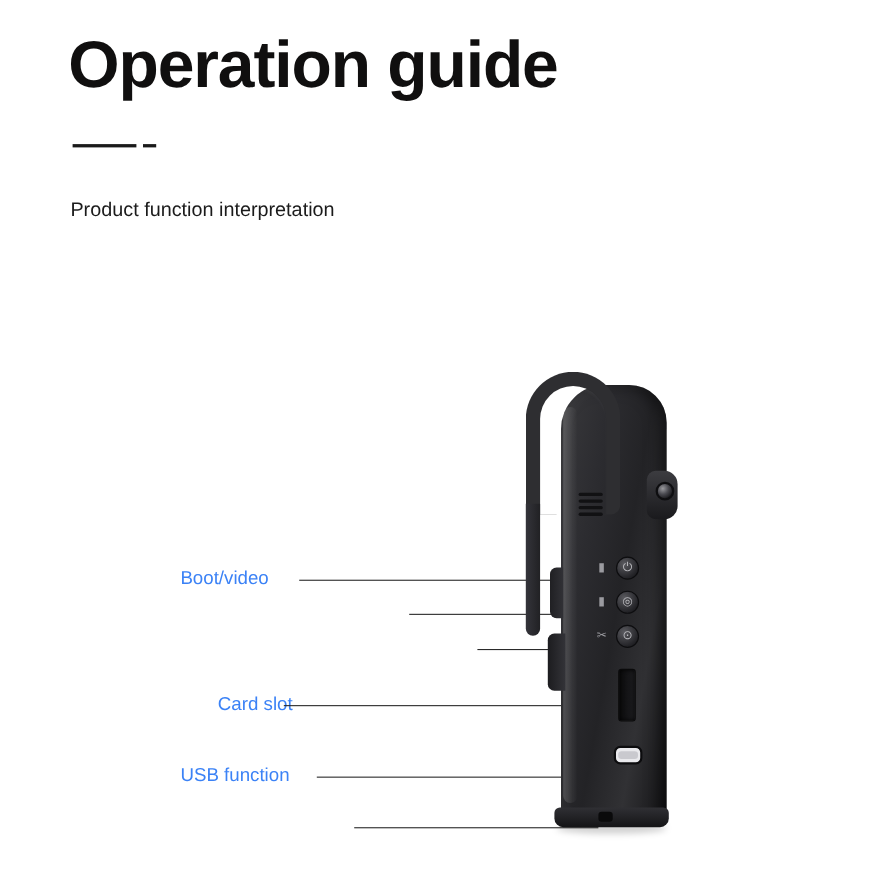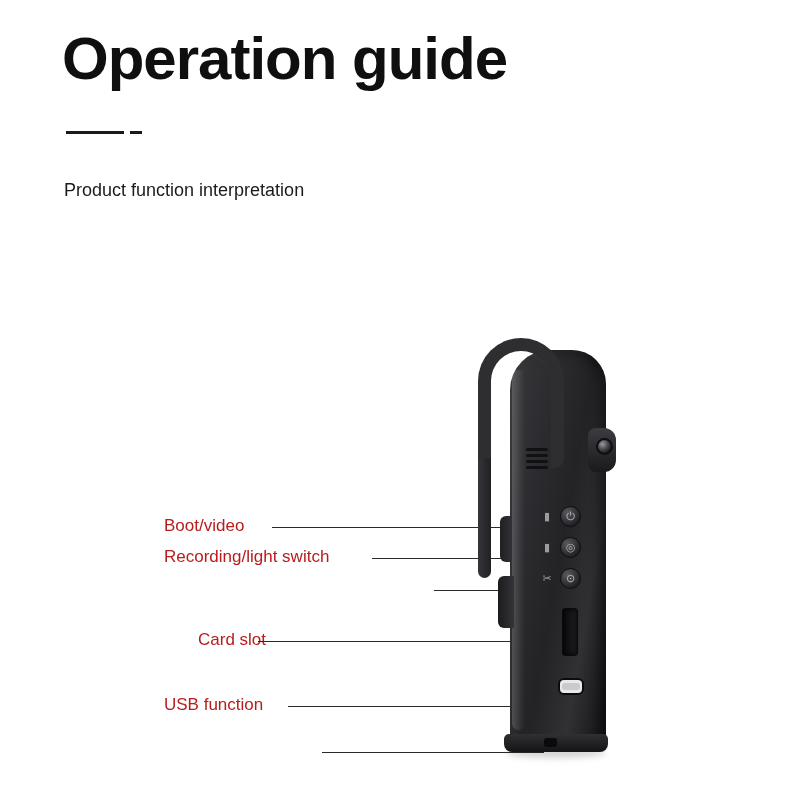--- a/index.html
+++ b/index.html
@@ -64,21 +64,21 @@
     top: 180px;
     font-size: 18px;
     color: #1b1b1b;
     white-space: nowrap;
   }
 
   
   .callout {
     position: absolute;
     font-size: 17px;
-    color: #b91c1c;
+    color: #3b82f6;
     white-space: nowrap;
   }
   .leader {
     position: absolute;
     height: 1px;
     background: #2a2a2a;
   }
 
   
   #device {
@@ -296,21 +296,20 @@
   <div id="rule-group">
     <div id="rule-long"></div>
     <div id="rule-short"></div>
   </div>
 
   <div id="subtitle">Product function interpretation</div>
 
   <div class="callout" style="left:164px; top:516px;">Boot/video</div>
   <div class="leader" style="left:272px; top:527px; width:244px;"></div>
 
-  <div class="callout" style="left:164px; top:547px;">Recording/light switch</div>
   <div class="leader" style="left:372px; top:558px; width:144px;"></div>
 
   <div class="leader" style="left:434px; top:590px; width:86px;"></div>
 
   <div class="callout" style="left:164px; top:630px;margin-left:34px;">Card slot</div>
   <div class="leader" style="left:258px; top:641px; width:300px;"></div>
 
   <div class="callout" style="left:164px; top:695px;">USB function</div>
   <div class="leader" style="left:288px; top:706px; width:268px;"></div>
 

